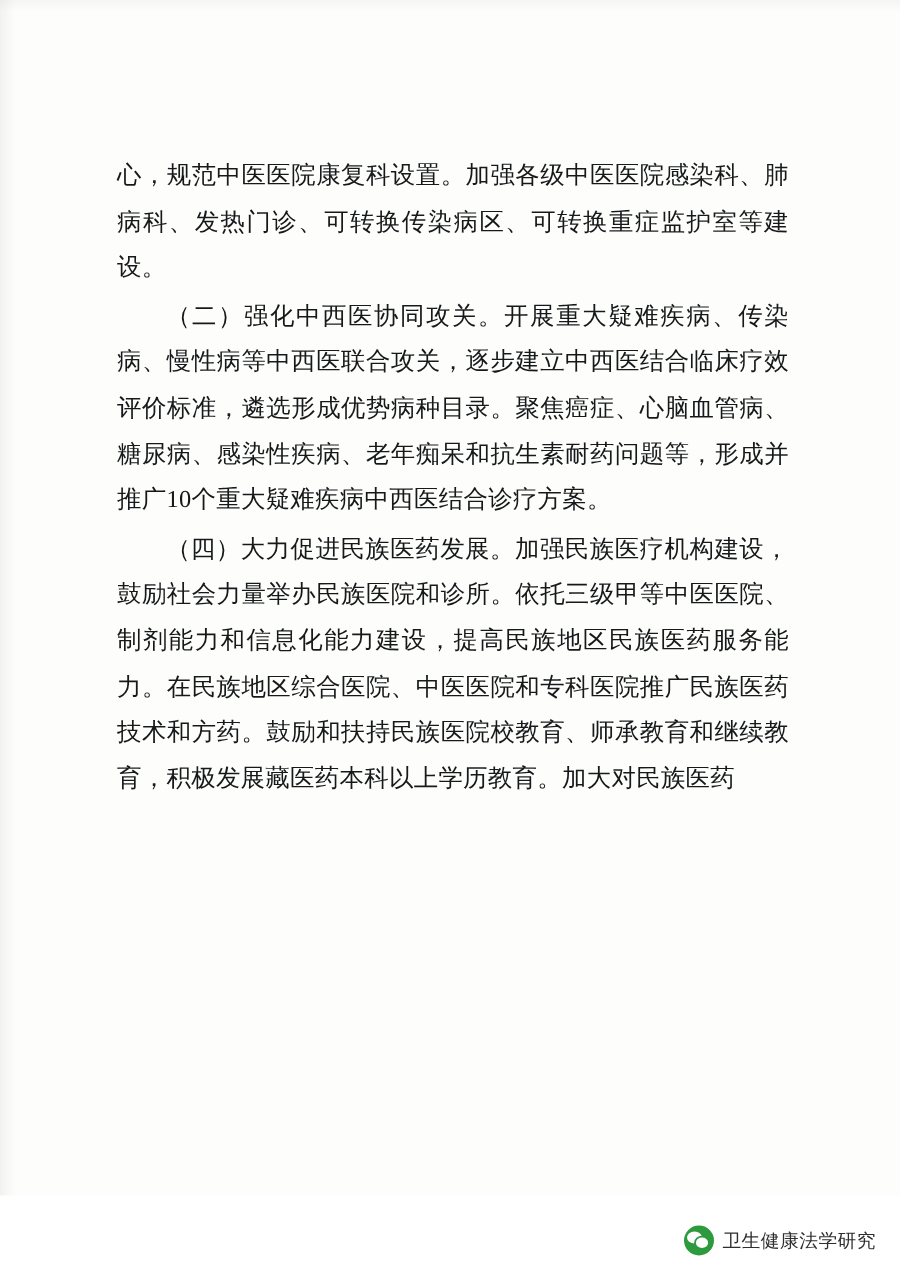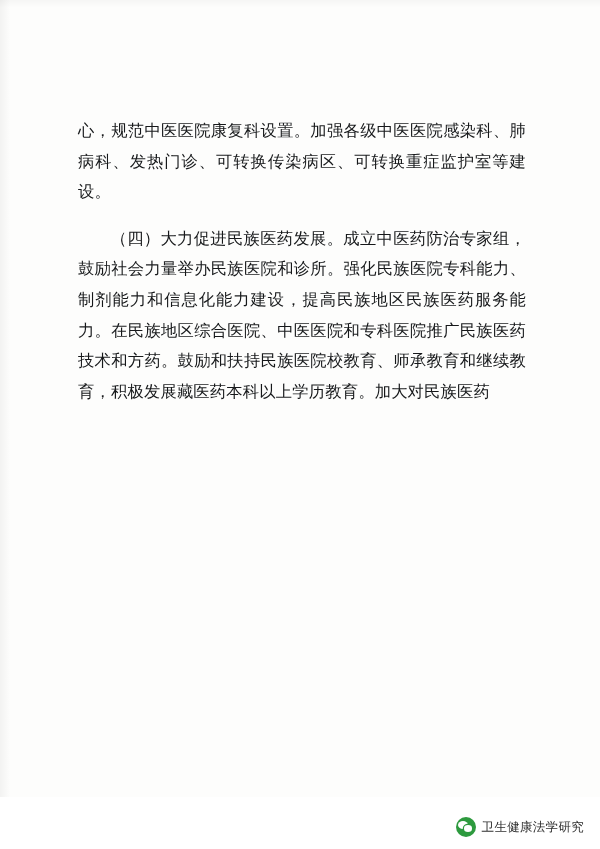--- a/index.html
+++ b/index.html
@@ -21,21 +21,21 @@
     height: 849px;
     background: #fdfdfc;
   }
   .doc-body {
     position: absolute;
     left: 78px;
     top: 100px;
     width: 448px;
   }
   .para {
-    margin: 16px 0 2px 0;
+    margin: 2px 0 2px 0;
     font-size: 16.3px;
     line-height: 30.6px;
     text-align: justify;
     text-justify: inter-ideograph;
     letter-spacing: 0.2px;
     color: #16181a;
     font-family: "Liberation Serif", "DejaVu Serif", serif;
   }
   .para.indent {
     text-indent: 2em;
@@ -112,21 +112,22 @@
 </style>
 </head>
 <body>
 
 <div class="page">
   <div class="edge-shade-top"></div>
   <div class="edge-shade-left"></div>
 
   <div class="doc-body">
     <p class="para">心，规范中医医院康复科设置。加强各级中医医院感染科、肺病科、发热门诊、可转换传染病区、可转换重症监护室等建设。</p>
-    <p class="para indent">（四）大力促进民族医药发展。成立中医药防治专家组，鼓励社会力量举办民族医院和诊所。强化民族医院专科能力、制剂能力和信息化能力建设，提高民族地区民族医药服务能力。在民族地区综合医院、中医医院和专科医院推广民族医药技术和方药。鼓励和扶持民族医院校教育、师承教育和继续教育，积极发展藏医药本科以上学历教育。加大对民族医药</p>
+    <p class="para indent">（二）强化中西医协同攻关。开展重大疑难疾病、传染病、慢性病等中西医联合攻关，逐步建立中西医结合临床疗效评价标准，遴选形成优势病种目录。聚焦癌症、心脑血管病、糖尿病、感染性疾病、老年痴呆和抗生素耐药问题等，形成并推广10个重大疑难疾病中西医结合诊疗方案。</p>
+    <p class="para indent">（四）大力促进民族医药发展。加强民族医疗机构建设，鼓励社会力量举办民族医院和诊所。依托三级甲等中医医院、制剂能力和信息化能力建设，提高民族地区民族医药服务能力。在民族地区综合医院、中医医院和专科医院推广民族医药技术和方药。鼓励和扶持民族医院校教育、师承教育和继续教育，积极发展藏医药本科以上学历教育。加大对民族医药</p>
   </div>
 
   <div class="footer">
     <div class="footer-inner">
       <span class="wechat-badge"></span>
       <span class="footer-text">卫生健康法学研究</span>
     </div>
   </div>
 </div>
 

